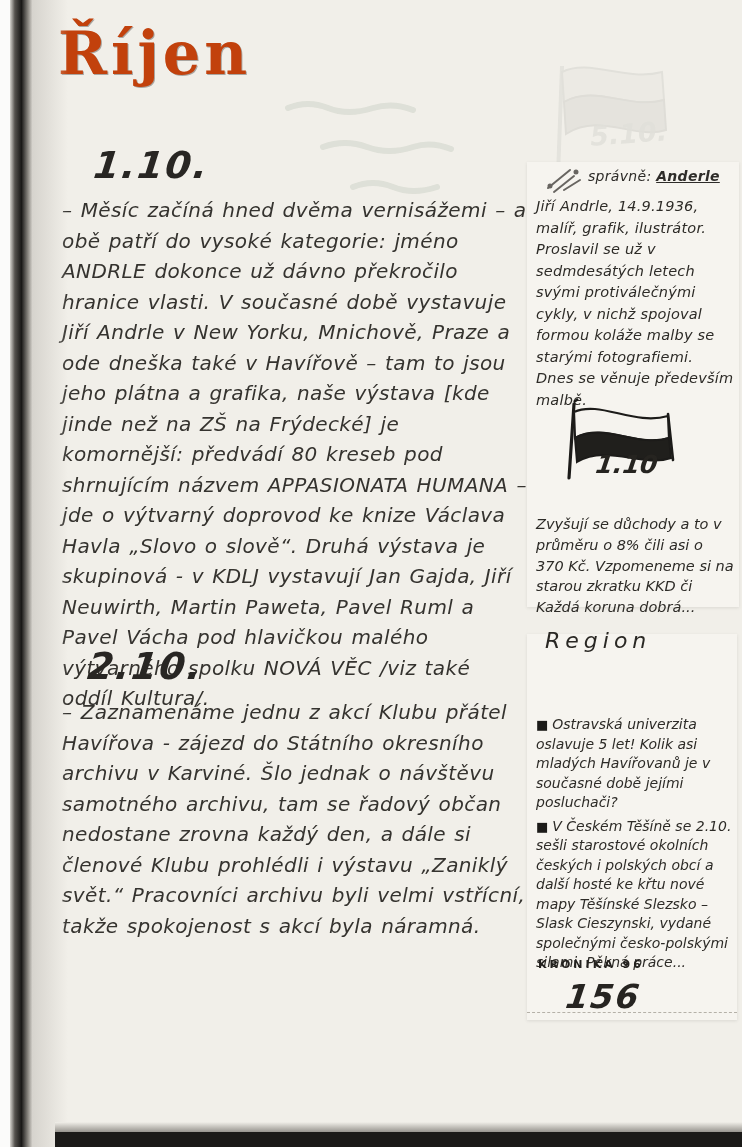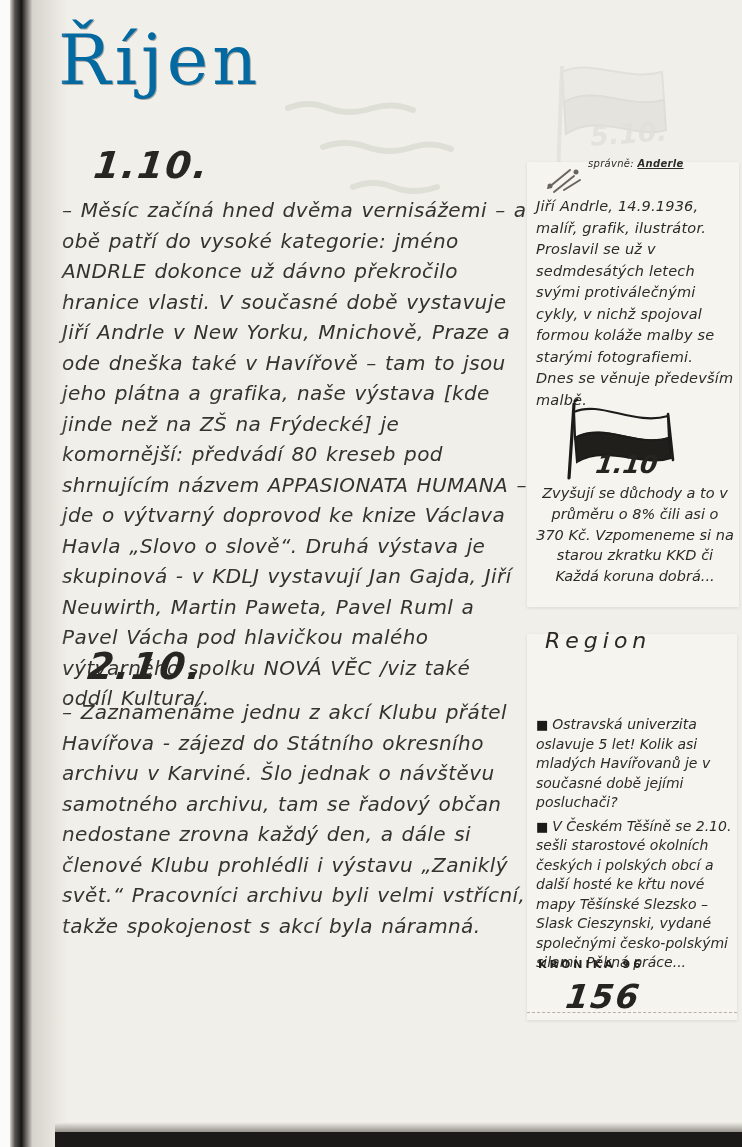--- a/index.html
+++ b/index.html
@@ -15,47 +15,47 @@
   .page-shade{left:32px;top:0;width:36px;height:100%;
     background:linear-gradient(90deg,#d6d3cd,rgba(241,239,233,0));}
   .bottom-pre{left:55px;right:0;top:1122px;height:10px;
     background:linear-gradient(#f1efe9,#97948e);}
   .bottom-band{left:55px;right:0;top:1132px;height:15px;background:#1b1a18;}
   
   .ghost{opacity:.85;pointer-events:none;}
   .ghost-caption{left:590px;top:118px;font-size:27px;font-style:italic;font-weight:bold;
     color:#e1e0da;transform:rotate(-4deg);}
   
-  .month-title{left:58px;top:22px;font-family:"DejaVu Serif",serif;font-weight:normal;
-    font-size:70px;line-height:1.1;letter-spacing:4px;color:#0369a1;
+  .month-title{left:58px;top:22px;font-family:"DejaVu Serif",serif;font-weight:bold;
+    font-size:59px;line-height:1.1;letter-spacing:4px;color:#c2410c;
     text-shadow:1px 1px 0 rgba(34,32,29,.35);}
   .entry-date{font-family:"DejaVu Sans",sans-serif;font-weight:bold;font-style:italic;
     font-size:37px;color:#282623;transform:skewX(-7deg);letter-spacing:2px;}
   .date1{left:94px;top:144px;}
   .date2{left:88px;top:645px;}
   .entry-text{left:62px;width:466px;font-style:italic;font-size:20px;line-height:30.5px;
     color:#35332f;letter-spacing:.4px;word-spacing:1.5px;}
   .entry-text p{margin:0;}
   .text1{top:195px;}
   .text2{top:697px;}
   .u{}
   
   .side{left:536px;width:198px;font-style:italic;color:#2d2b27;}
   .slip{background:#f6f4ef;box-shadow:0 1px 3px rgba(60,58,54,.12);}
   .slip1{left:527px;top:162px;width:212px;height:445px;}
   .slip2{left:527px;top:634px;width:210px;height:386px;}
   .slip-edge{left:527px;top:1012px;width:210px;height:0;
     border-bottom:1px dashed #b5b1a8;}
-  .correction{left:588px;top:158px;font-size:10px;letter-spacing:.3px;}
+  .correction{left:588px;top:168px;font-size:14px;letter-spacing:.3px;}
   .correction .name{text-decoration:underline;font-weight:bold;}
   .artist-note{top:196px;font-size:14.5px;line-height:21.5px;letter-spacing:.2px;}
   .flag-box{left:556px;top:398px;width:132px;height:84px;}
   .flag-caption{left:596px;top:450px;font-size:25px;font-weight:bold;font-style:italic;
     color:#262420;transform:skewX(-8deg);}
-  .pension-note{top:483px;font-size:14.5px;line-height:20.8px;text-align:center;}
+  .pension-note{top:514px;font-size:14.5px;line-height:20.8px;}
   .region-heading{left:545px;top:628px;font-size:22px;letter-spacing:5px;color:#2a2824;}
   .region-intro{top:676px;font-size:14.2px;line-height:19.5px;}
   .region-list{top:715px;font-size:14px;line-height:19.5px;}
   .region-item{margin-bottom:4px;position:relative;padding-left:0;}
   .region-item .bullet{font-style:normal;font-size:13px;margin-right:4px;color:#1c1b19;}
   .kronika{left:538px;top:958px;font-style:normal;font-weight:bold;font-size:11px;
     letter-spacing:3px;color:#23211e;}
   .page-num{left:566px;top:977px;font-size:33px;font-weight:bold;font-style:italic;
     color:#262421;transform:skewX(-8deg);letter-spacing:2px;}
 </style>

